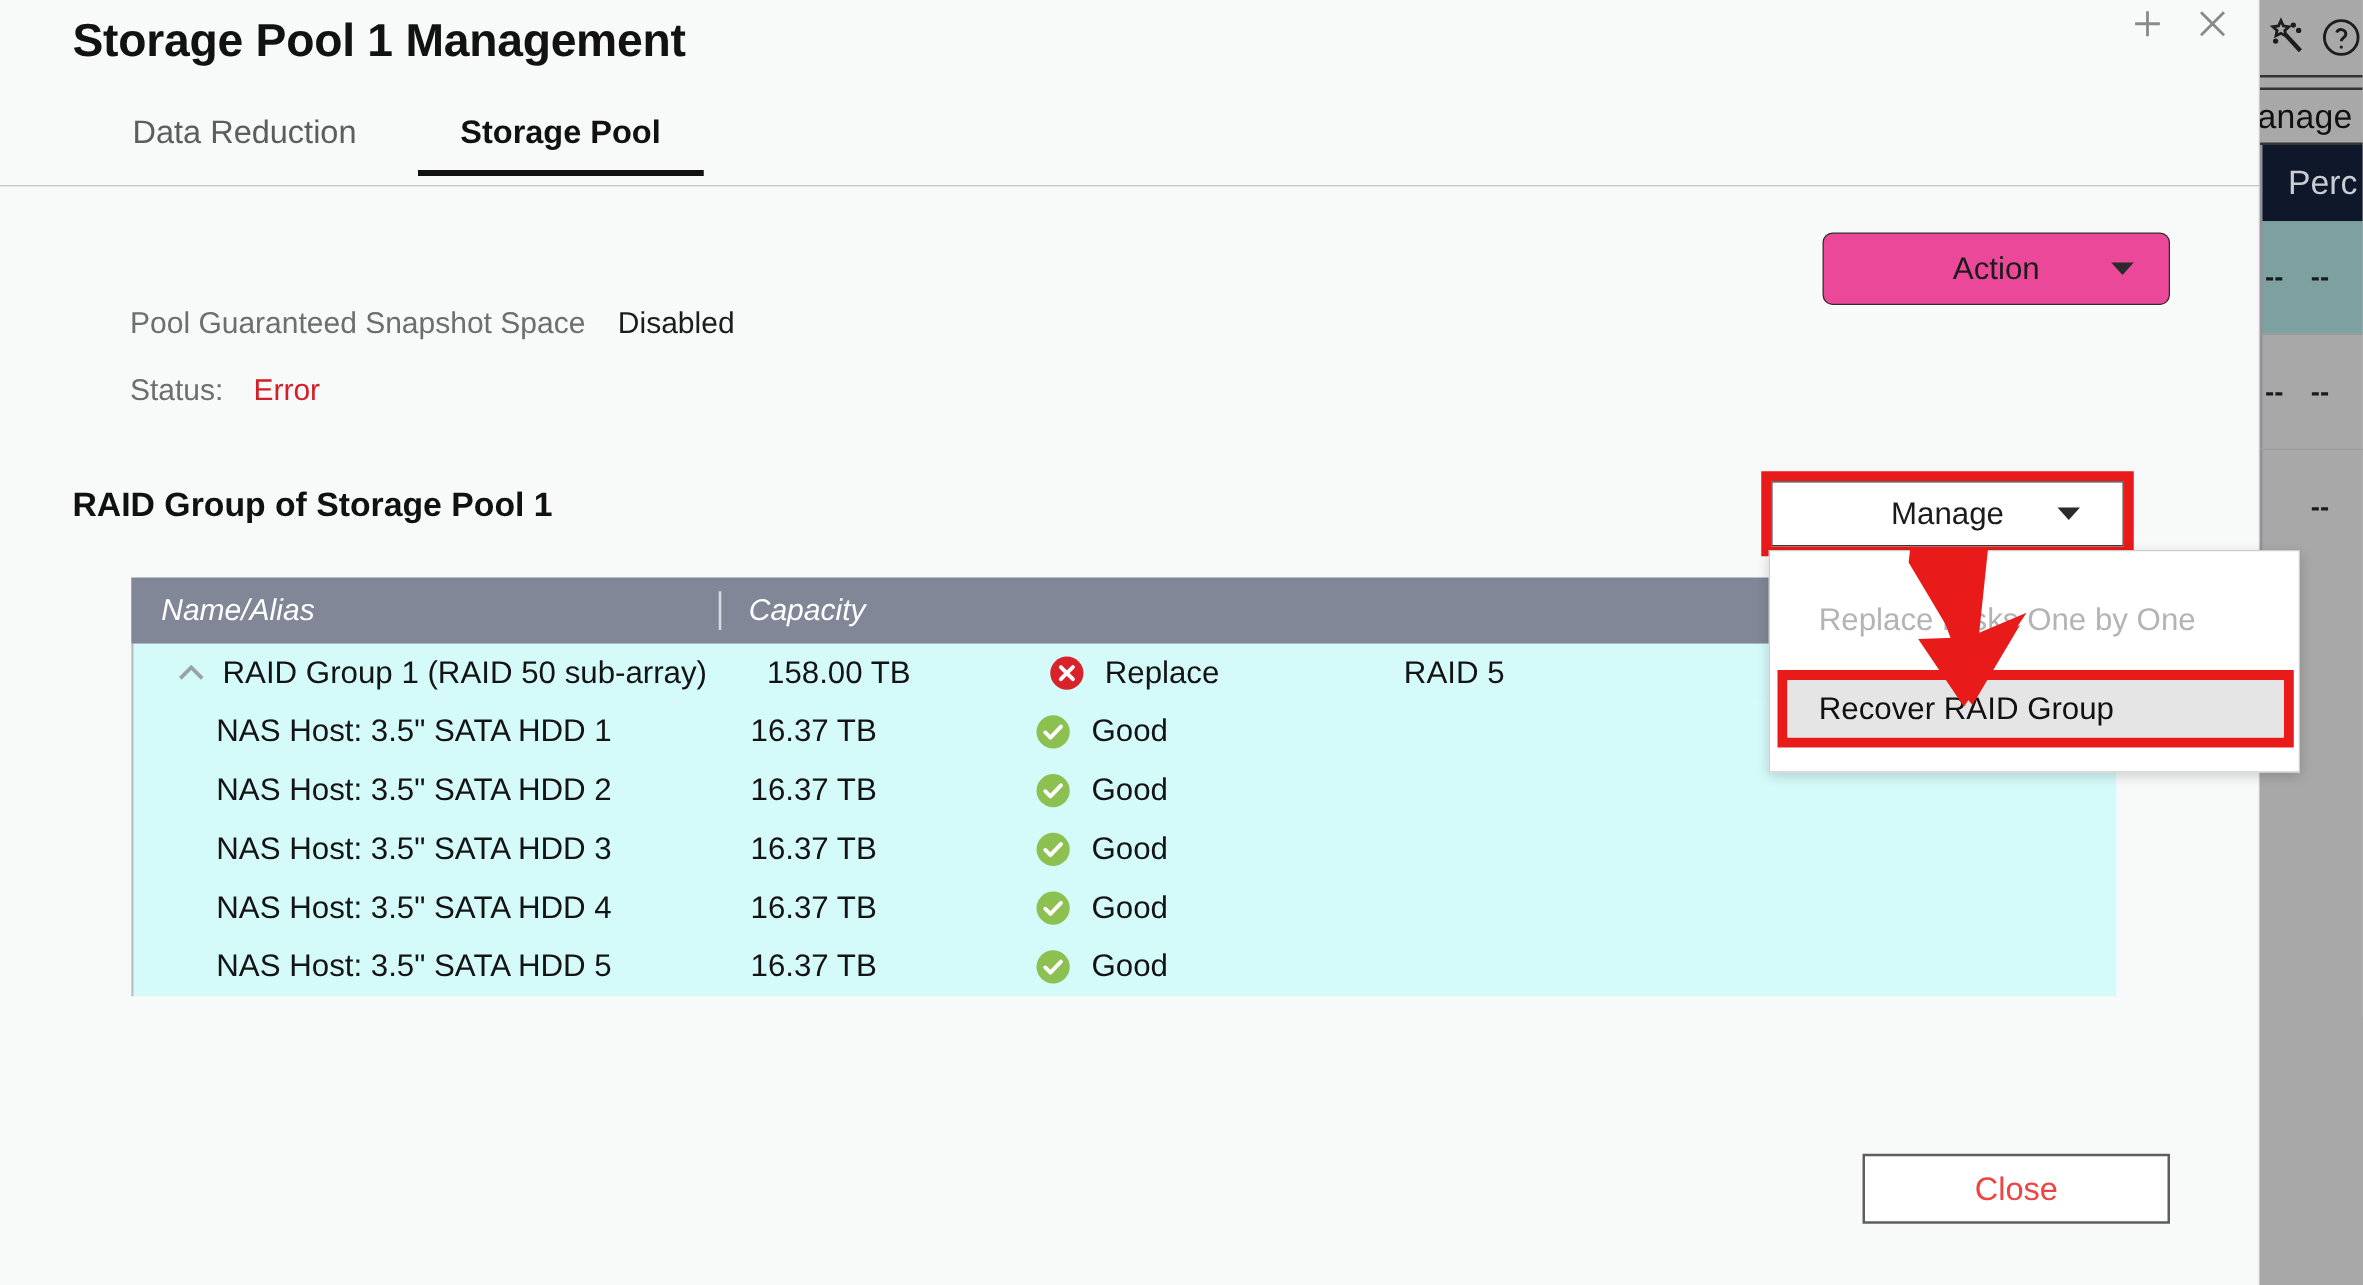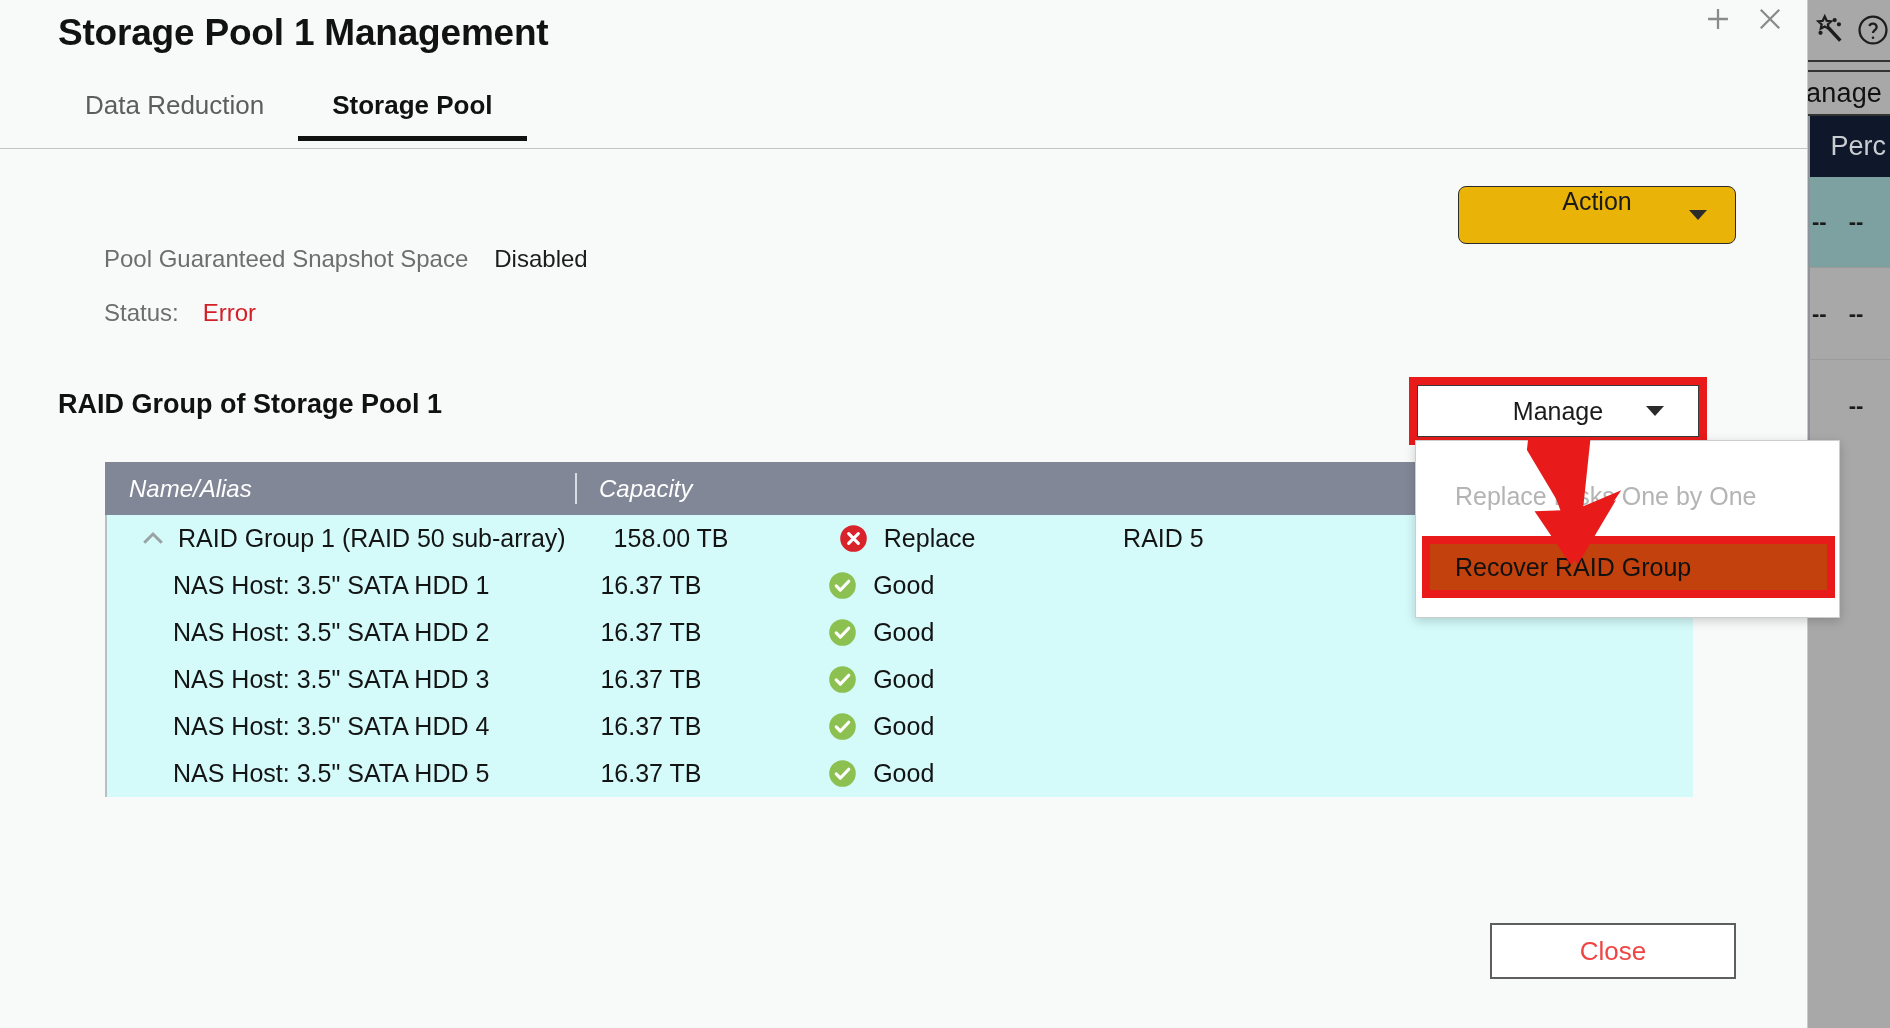--- a/index.html
+++ b/index.html
@@ -65,21 +65,21 @@
   }
   .tb-btn { width: 34px; height: 34px; color: #8a8a8a; cursor: pointer; }
 
   #dialog-title {
     position: absolute; left: 58px; top: 12px;
     font-size: 37px; font-weight: bold; color: #121212;
     letter-spacing: -0.2px;
   }
 
   #tabs {
-    position: absolute; left: 51px; top: 86px; display: flex; gap: 0;
+    position: absolute; left: 72px; top: 86px; display: flex; gap: 15px;
     border: none;
   }
   .tab {
     font-size: 26px; color: #5d5d5d; padding: 4px 34px 20px 34px;
     cursor: pointer; white-space: nowrap;
   }
   .tab.active { color: #111; font-weight: bold; box-shadow: inset 0 -5px 0 0 #111; }
   #tabs-underline {
     position: absolute; left: 0; top: 148px; width: 1808px; height: 1px;
     background: #c4c4c4;
@@ -101,22 +101,22 @@
   .val { color: #1c1c1c; }
 
   #status-line {
     position: absolute; left: 104px; top: 299px;
     display: flex; align-items: baseline; gap: 24px; font-size: 24px;
   }
   #status-value { color: #d32028; }
 
   #action-button {
     position: absolute; left: 1458px; top: 186px; width: 278px; height: 58px;
-    background: #eab308; border: 1.6px solid #2c2c2c; border-radius: 8px;
-    display: flex; align-items: flex-start; justify-content: center;
+    background: #ec4899; border: 1.6px solid #2c2c2c; border-radius: 8px;
+    display: flex; align-items: center; justify-content: center;
     font-size: 25px; color: #1b1b1b; cursor: pointer;
   }
   #action-caret { position: absolute; right: 28px; top: 50%;
     transform: translateY(-50%); width: 0; height: 0;
     border-left: 9px solid transparent; border-right: 9px solid transparent;
     border-top: 10px solid #2b2b2b; }
 
   #rg-heading {
     position: absolute; left: 58px; top: 389px;
     font-size: 27px; font-weight: bold; color: #111;
@@ -185,21 +185,21 @@
     position: absolute; left: 0; top: 26px; width: 100%; height: 58px;
     display: flex; align-items: center; padding-left: 39px;
     font-size: 25px; color: #b4b4b4; cursor: default;
   }
   #menu-selected-highlight {
     position: absolute; left: 6px; top: 95px; width: 413px; height: 62px;
     border: 8px solid #e81a1a;
   }
   #menu-selected {
     position: absolute; left: 14px; top: 103px; width: 397px; height: 46px;
-    background: #c2410c;
+    background: #e5e5e5;
     display: flex; align-items: center; padding-left: 25px;
     font-size: 25px; color: #111; cursor: pointer;
   }
 
   #red-arrow {
     position: absolute; left: 1520px; top: 438px;
     width: 130px; height: 132px; pointer-events: none;
   }
 
   #close-button {

